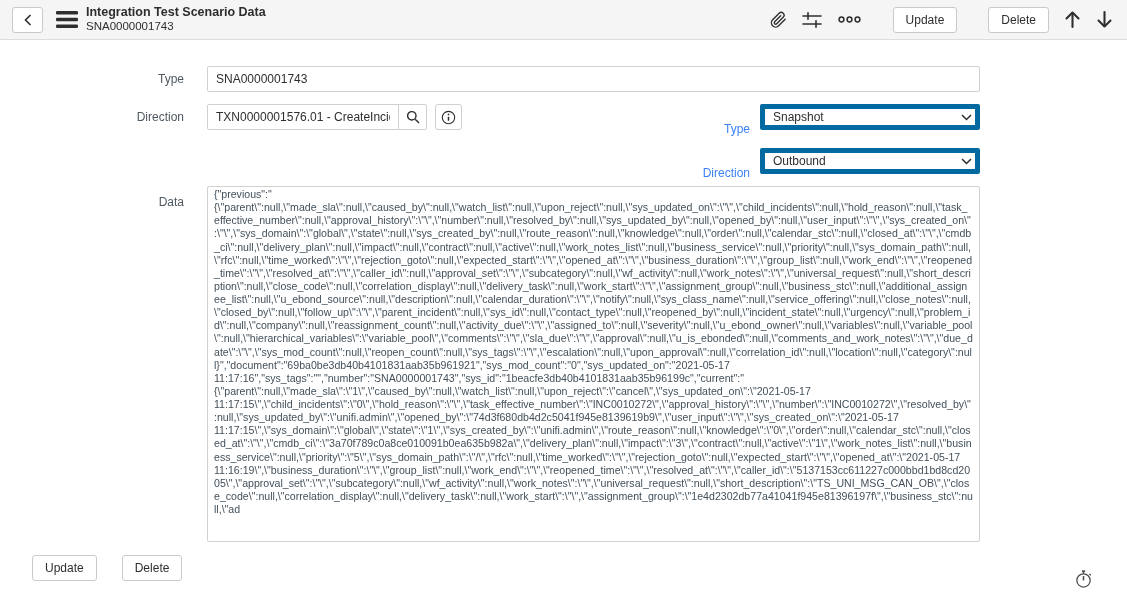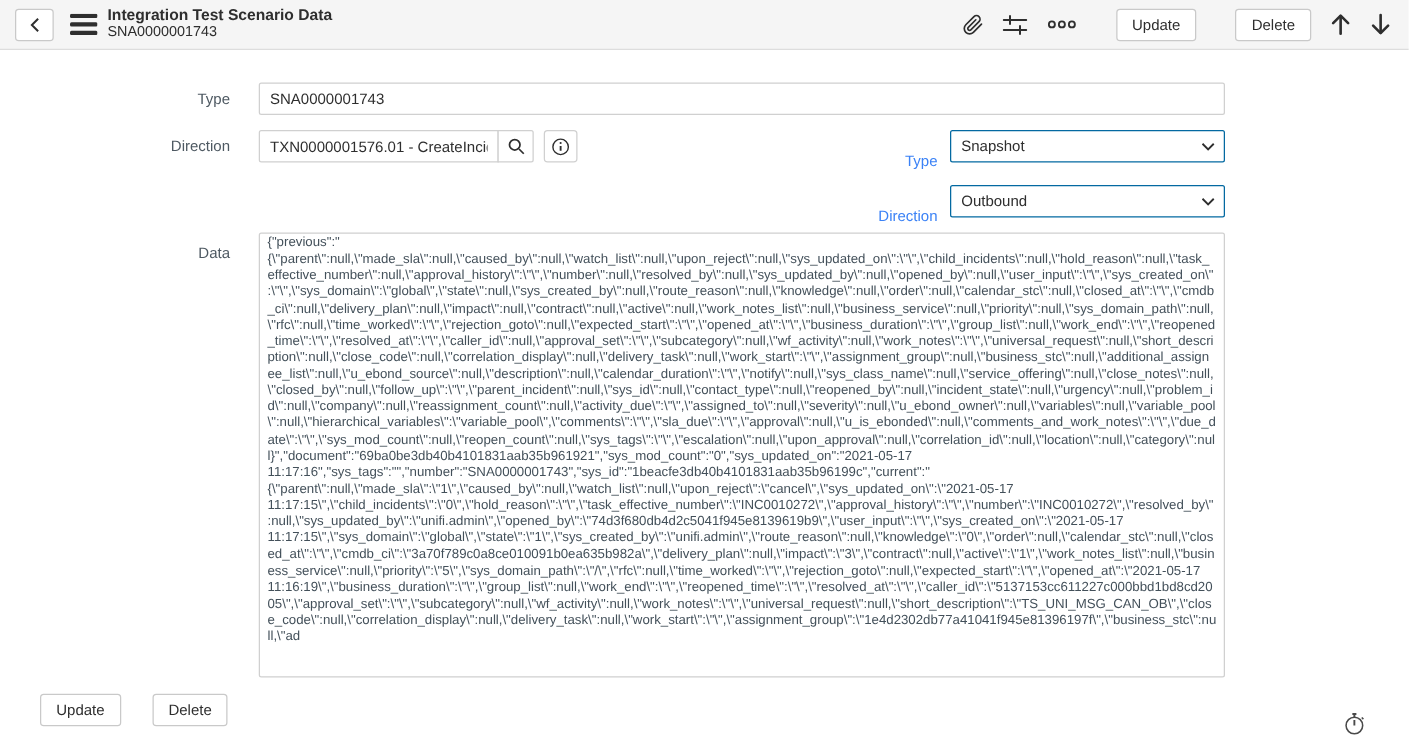--- a/index.html
+++ b/index.html
@@ -36,21 +36,21 @@
   .ref-btn { width:29px; height:26px; margin-left:-1px; background:#fff;
              border:1px solid #d0d0d0; border-radius:0 2px 2px 0;
              display:flex; align-items:center; justify-content:center; cursor:pointer; }
   .info-btn { width:27px; height:26px; margin-left:8px; background:#fff;
               border:1px solid #d0d0d0; border-radius:3px;
               display:flex; align-items:center; justify-content:center; cursor:pointer; }
   .spacer { flex:1; }
   .rlabel { padding-right:10px; font-size:12px; color:#3b82f6;margin-top:24px; }
   .select-wrap { position:relative; width:220px; height:26px; flex:none; }
   .select-wrap select { width:100%; height:100%; appearance:none; -webkit-appearance:none; -moz-appearance:none;
-                        border:1px solid #0369a1; border-radius:2px; background:#ffffff;
+                        border:5px solid #0369a1; border-radius:2px; background:#ffffff;
                         font-family:"Liberation Sans",sans-serif; font-size:12px; color:#2e2e2e;
                         padding:0 26px 0 8px; cursor:pointer; }
   .select-wrap .chev { position:absolute; right:8px; top:10px; pointer-events:none; }
   .data-row { align-items:flex-start; }
   .data-row .flabel { padding-top:9px; }
   .data-ta { flex:1; height:356px; border:1px solid #d0d0d0; border-radius:2px;
              padding:1px 6px 4px 6px; background:#fff;
              font-family:"Liberation Sans",sans-serif; font-size:10.6px; line-height:1.24;
              color:#43505a; overflow-wrap:break-word; overflow-y:auto; resize:none; }
   

